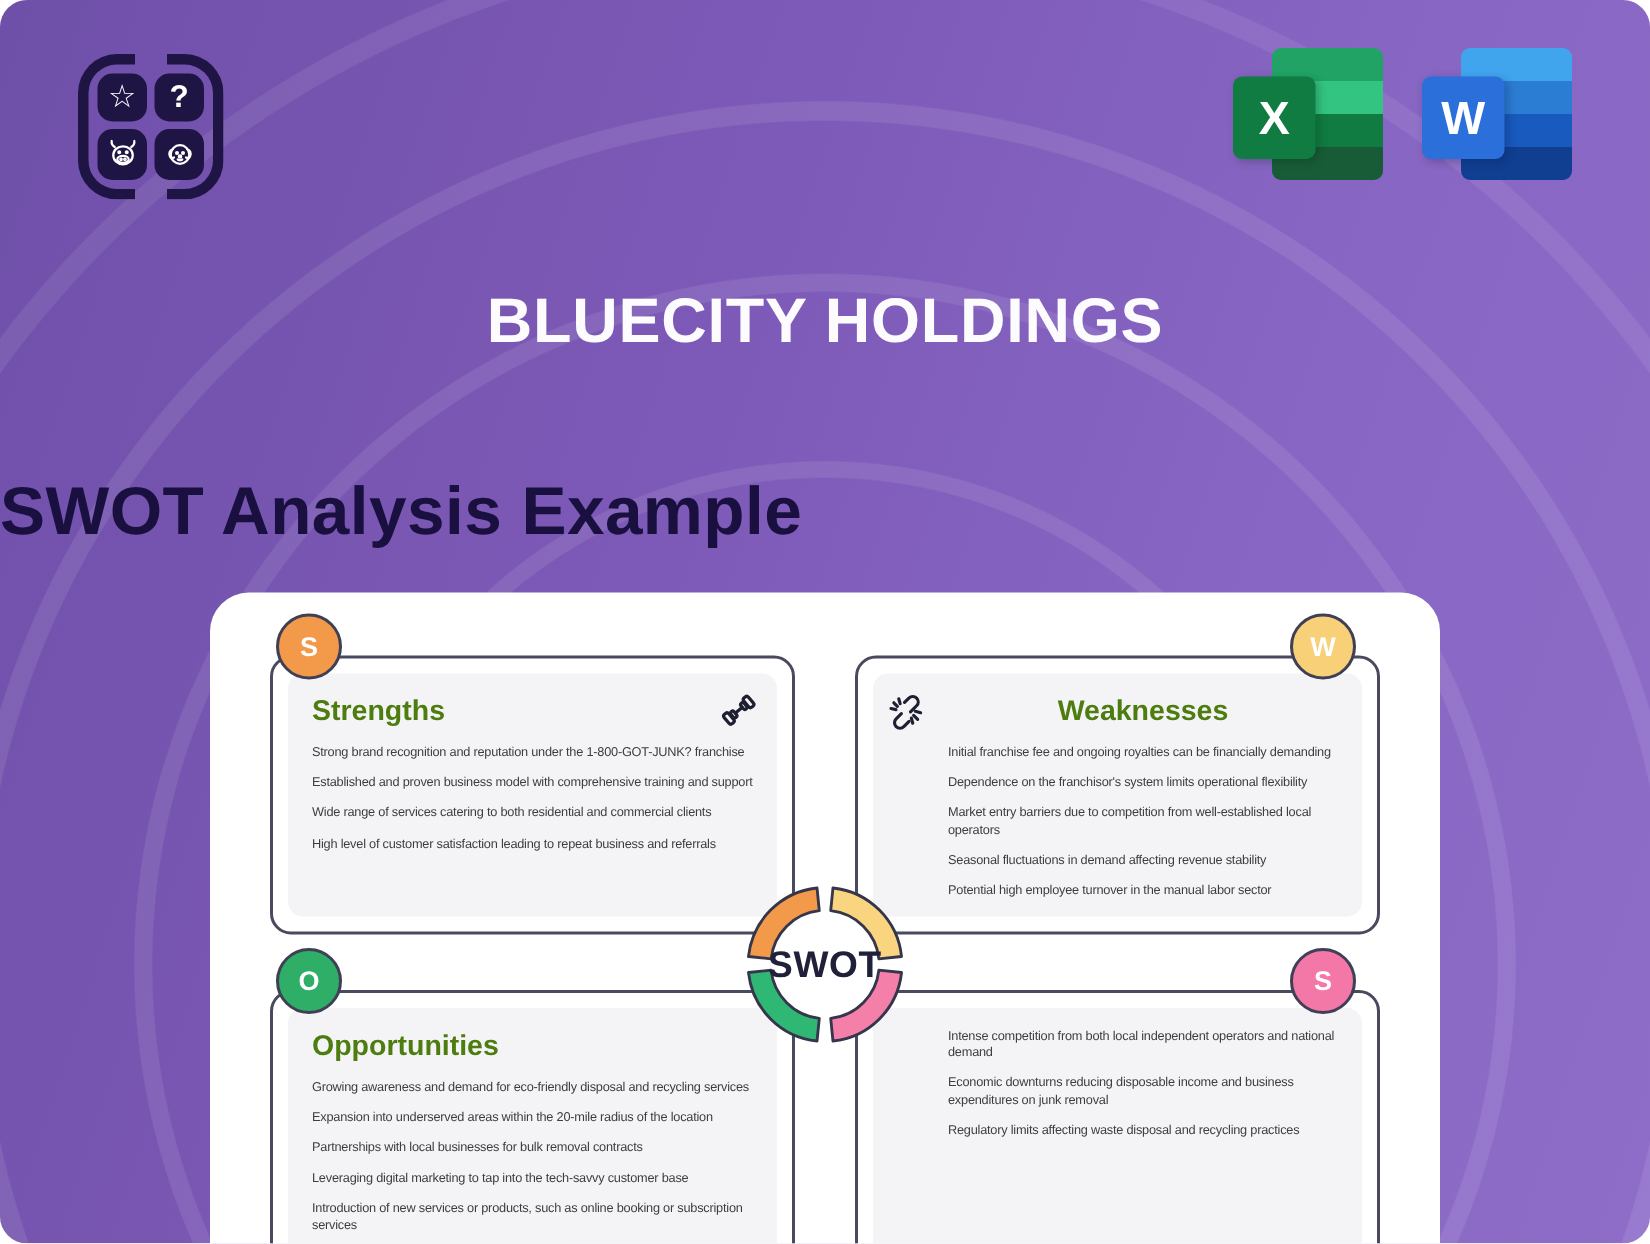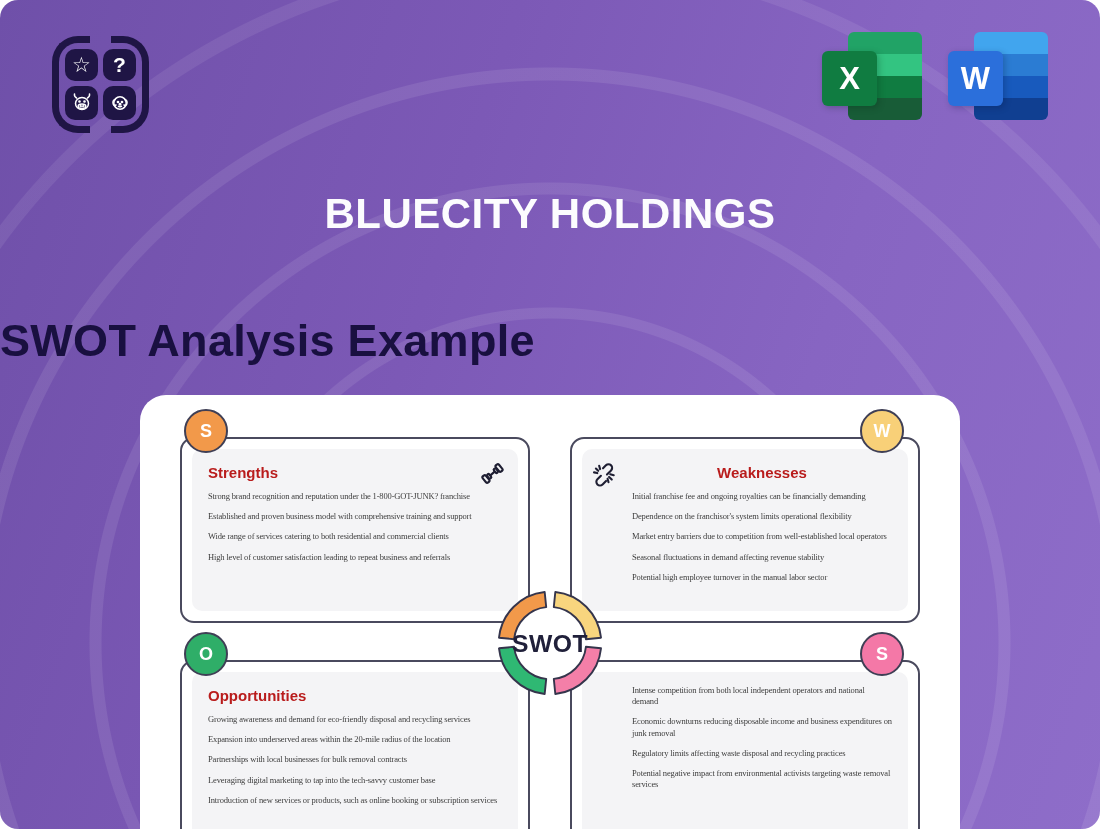--- a/index.html
+++ b/index.html
@@ -49,24 +49,24 @@
   
   .swot-card { position:absolute; left:140px; top:395px; width:820px; height:475px;
     background:#ffffff; border-radius:26px; padding:42px 40px 0 40px;
     display:grid; grid-template-columns:1fr 1fr; grid-template-rows:186px 245px;
     column-gap:40px; row-gap:37px; }
   .quad { position:relative; background:#fff; border:2px solid #4A4A5E; border-radius:14px;
     padding:10px; }
   .panel { position:relative; background:#F4F4F6; border-radius:10px; height:100%;
     padding:13px 14px 10px 16px; overflow:hidden; }
   .panel.r-align { padding-left:50px; padding-right:16px; }
-  .q-title { font-size:15px; font-weight:700; color:#b91c1c; margin:2px 0 10px 0; }
+  .q-title { font-size:19px; font-weight:700; color:#4d7c0f; margin:2px 0 10px 0; }
   .r-align .q-title { text-align:center; }
   .q-item { font-size:8.5px; letter-spacing:-0.15px; line-height:1.32; color:#3D3D3D;
-    margin:0 0 9px 0;font-family:Liberation Serif, serif; }
+    margin:0 0 9px 0; }
   .badge { position:absolute; width:44px; height:44px; border-radius:50%;
     border:2px solid #3F3F55; display:flex; align-items:center; justify-content:center;
     color:#fff; font-size:18px; font-weight:700; top:-30px; z-index:4; }
   .badge.tl { left:2px; } .badge.tr { right:14px; }
   .corner-icon { position:absolute; color:#1F1F33; }
   .corner-icon.tr { top:11px; right:12px; }
   .corner-icon.tl { top:11px; left:9px; }
 
   
   .swot-ring { position:absolute; left:493px; top:586px; width:114px; height:114px; z-index:6; }
@@ -197,21 +197,20 @@
       </div>
     </div>
 
     <div class="quad">
       <div class="badge tr" style="background:#F478A7">S</div>
       <div class="panel r-align">
 
         <p class="q-item">Intense competition from both local independent operators and national demand</p>
         <p class="q-item">Economic downturns reducing disposable income and business expenditures on junk removal</p>
         <p class="q-item">Regulatory limits affecting waste disposal and recycling practices</p>
-        <p class="q-item">Potential negative impact from environmental activists targeting waste removal services</p>
 
       </div>
     </div>
   </div>
 
   <div class="swot-ring">
     <svg width="114" height="114" viewBox="0 0 120 120">
       <circle cx="60" cy="60" r="39" fill="#ffffff"></circle>
       <g stroke="#35354C" stroke-width="2" stroke-linejoin="round">
         <path d="M 6.3 54.4 A 54 54 0 0 1 54.4 6.3 L 56.0 22.2 A 38 38 0 0 0 22.2 56.0 Z" fill="#F2994A"></path>

